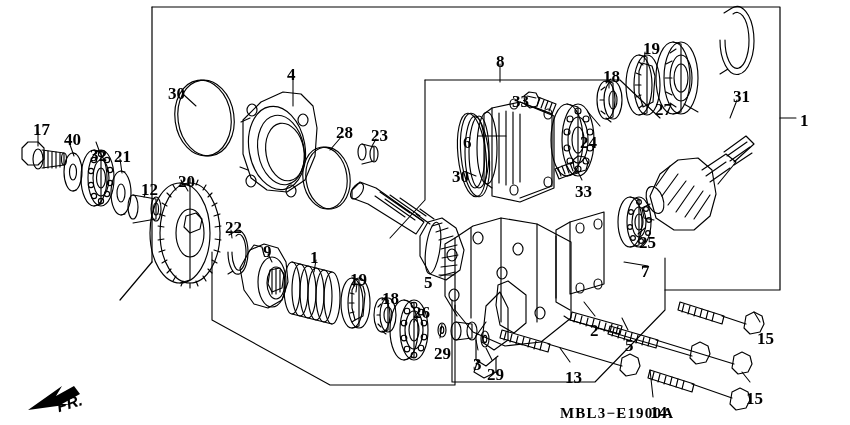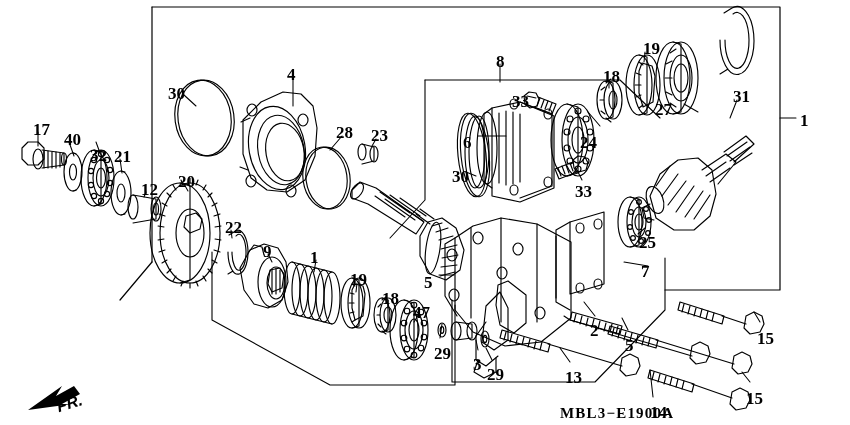--- a/index.html
+++ b/index.html
@@ -451,21 +451,21 @@
   <div class="lbl" style="left:603px;top:68px">18</div>
   <div class="lbl" style="left:382px;top:290px">18</div>
   <div class="lbl" style="left:643px;top:40px">19</div>
   <div class="lbl" style="left:350px;top:271px">19</div>
   <div class="lbl" style="left:64px;top:131px">40</div>
   <div class="lbl" style="left:114px;top:148px">21</div>
   <div class="lbl" style="left:225px;top:219px">22</div>
   <div class="lbl" style="left:371px;top:127px">23</div>
   <div class="lbl" style="left:580px;top:134px">24</div>
   <div class="lbl" style="left:639px;top:234px">25</div>
-  <div class="lbl" style="left:413px;top:304px">47</div>
+  <div class="lbl" style="left:413px;top:304px">26</div>
   <div class="lbl" style="left:655px;top:101px">27</div>
   <div class="lbl" style="left:336px;top:124px">28</div>
   <div class="lbl" style="left:434px;top:345px">29</div>
   <div class="lbl" style="left:487px;top:366px">29</div>
   <div class="lbl" style="left:168px;top:85px">30</div>
   <div class="lbl" style="left:452px;top:168px">30</div>
   <div class="lbl" style="left:733px;top:88px">31</div>
   <div class="lbl" style="left:90px;top:147px">32</div>
   <div class="lbl" style="left:512px;top:93px">33</div>
   <div class="lbl" style="left:575px;top:183px">33</div>

